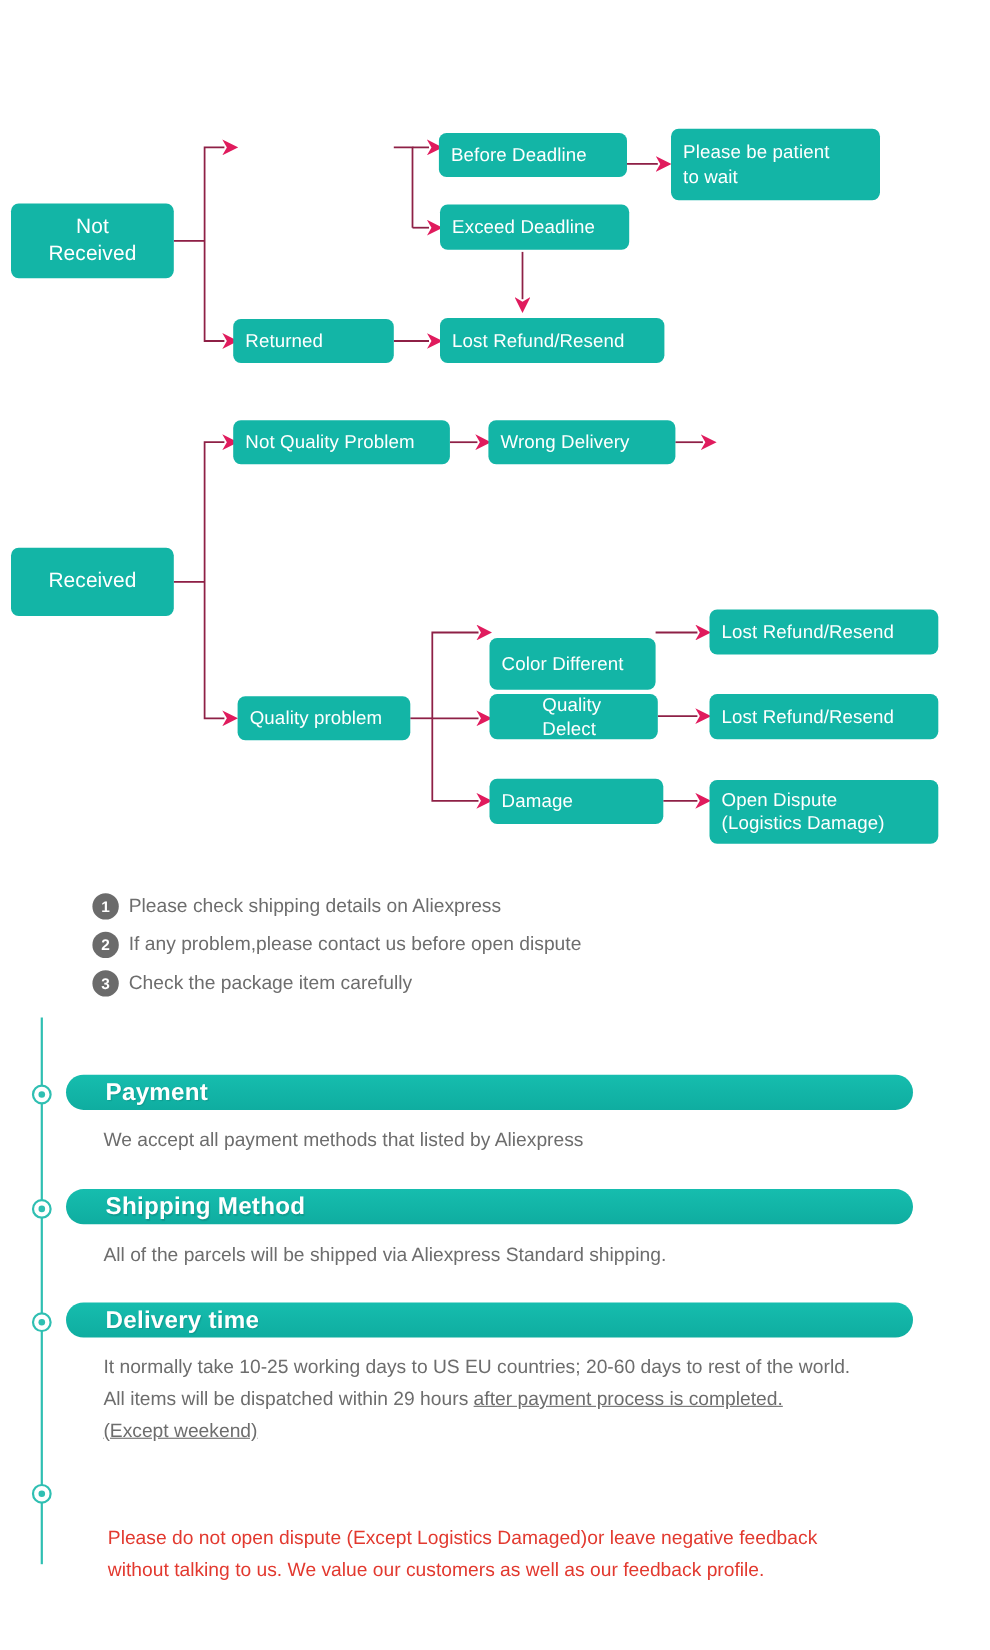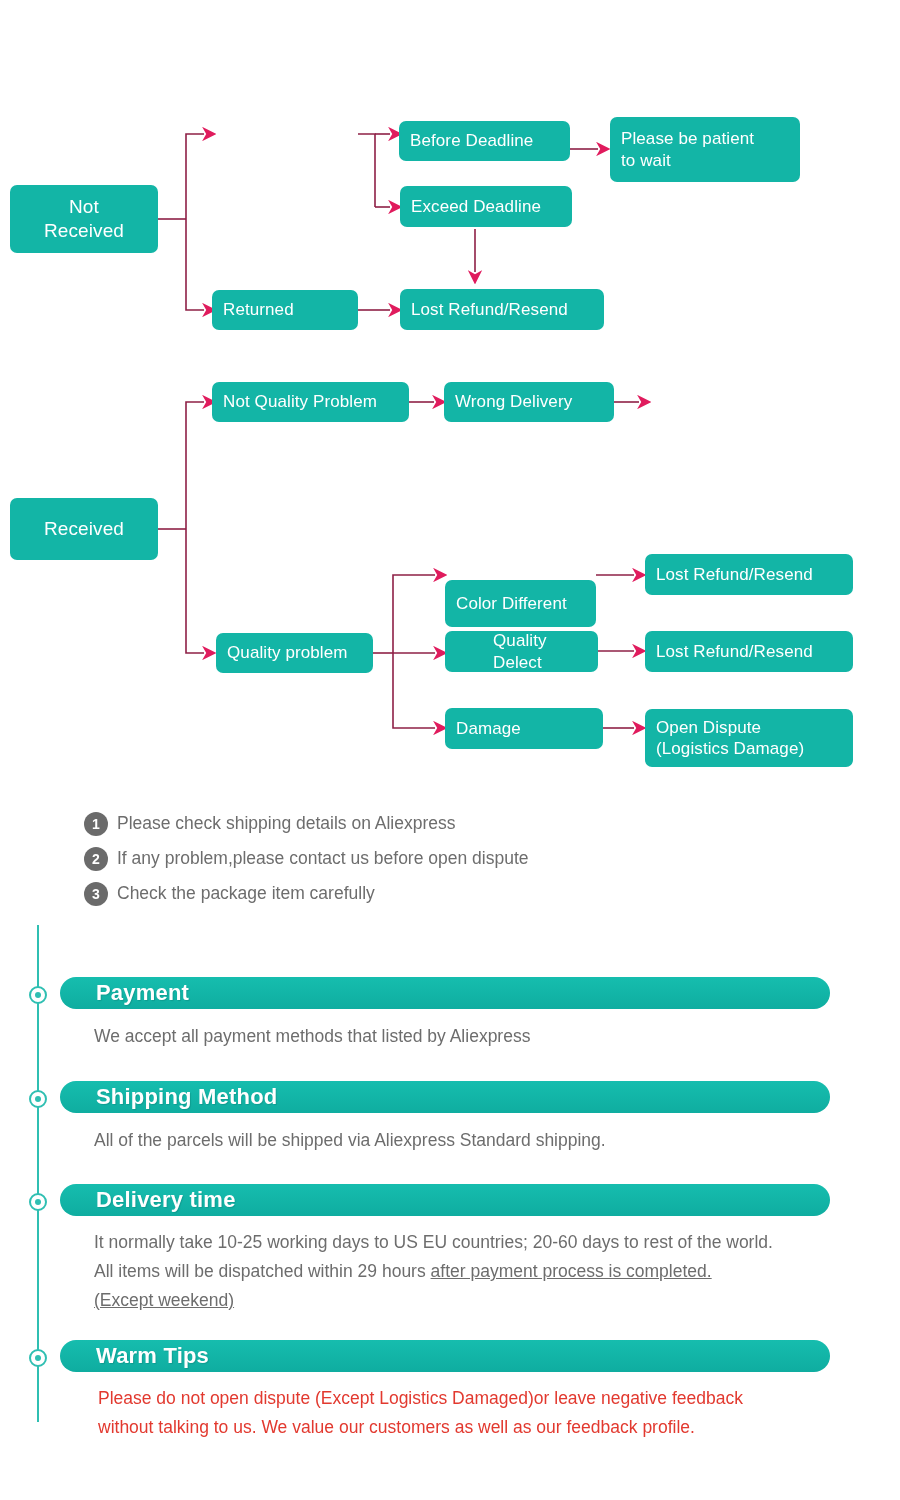--- a/index.html
+++ b/index.html
@@ -258,18 +258,17 @@
 
   <div class="tl-dot" style="top:268px;"></div>
   <div class="pill" style="top:259px;">Delivery time</div>
   <div class="body-text" style="top:303px;">
     <span>It normally take 10-25 working days to US EU countries; 20-60 days to rest of the world.</span><br>
     <span>All items will be dispatched within 29 hours </span><span class="u">after payment process is completed.</span><br>
     <span class="u">(Except weekend)</span>
   </div>
 
   <div class="tl-dot" style="top:424px;"></div>
-  <div class="pill" style="top:415px;">Warm Tips</div>
   <div class="body-text warn" style="top:459px;">
     <span>Please do not open dispute (Except Logistics Damaged)or leave negative feedback</span><br>
     <span>without talking to us. We value our customers as well as our feedback profile.</span>
   </div>
 </div>
 
 </body></html>

